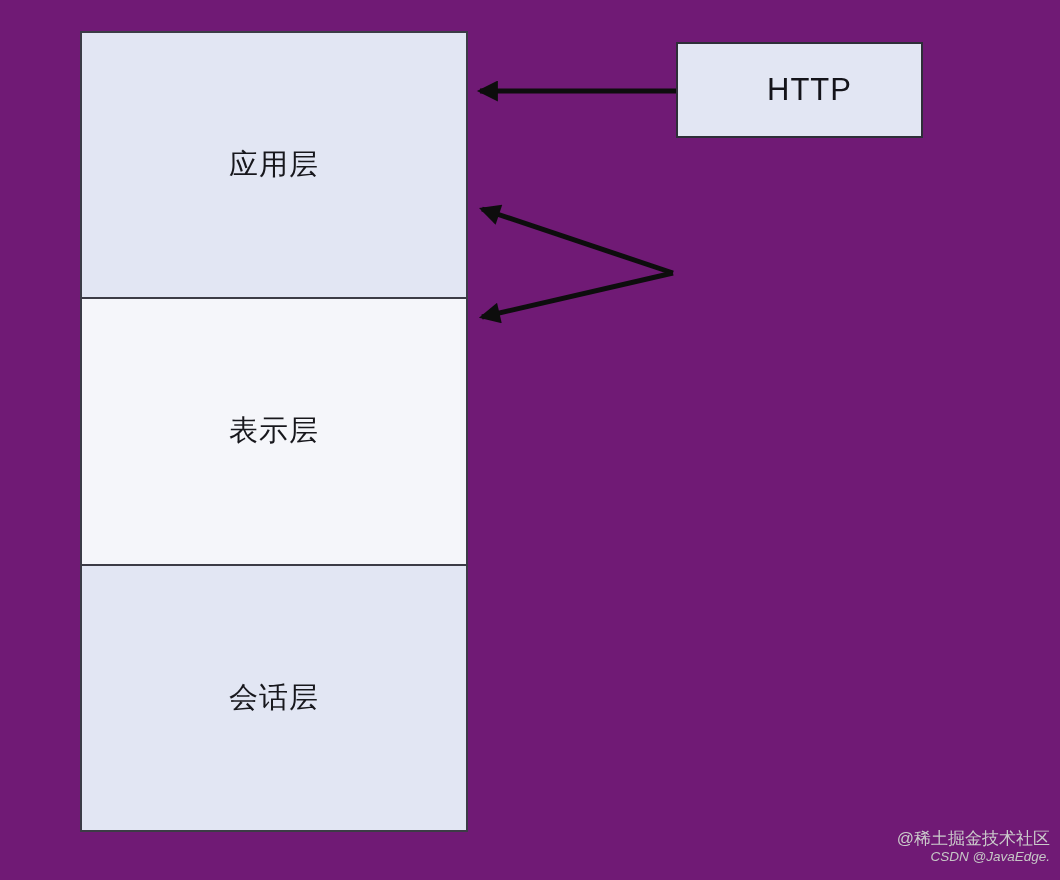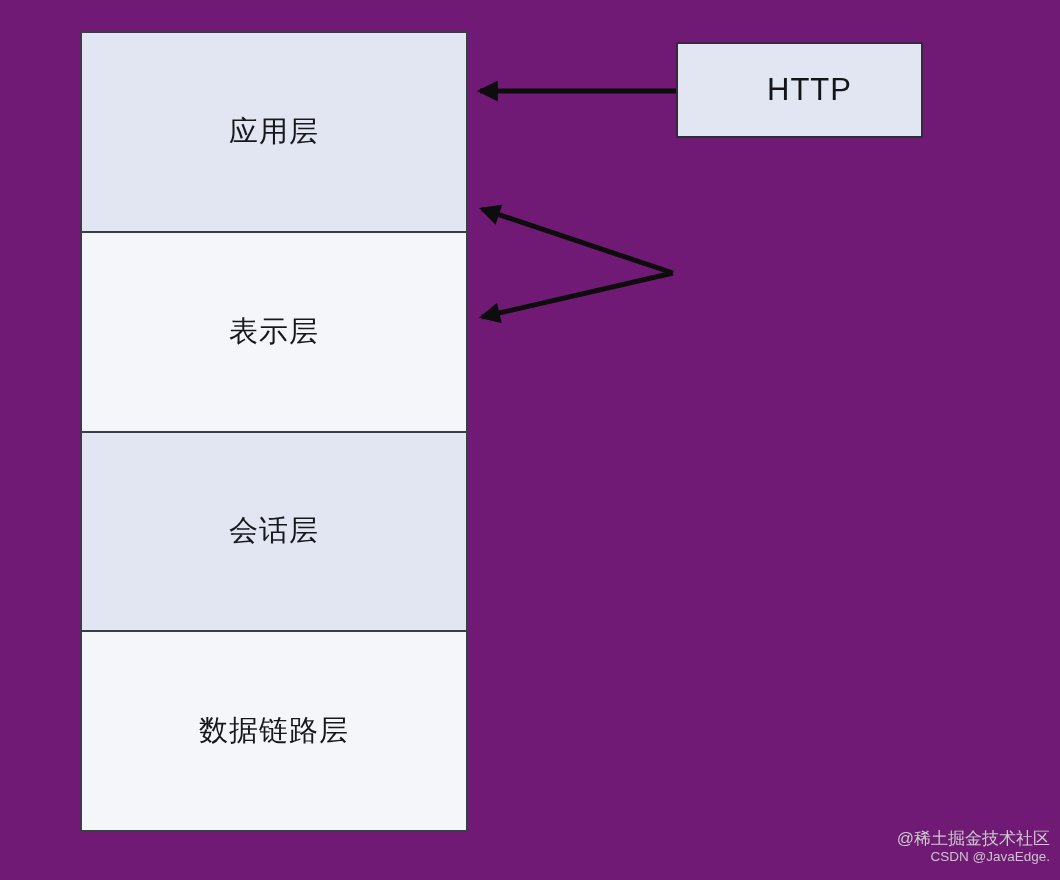--- a/index.html
+++ b/index.html
@@ -80,39 +80,36 @@
   
   .watermark {
     position: absolute;
     right: 10px;
     top: 829px;
     text-align: right;
     color: #cbcbcb;
     line-height: 1.2;
   }
   .watermark .wm-line1 { font-size: 17px; margin-left: 44px; }
-  .watermark .wm-line2 { font-size: 13.5px; color: #c6c6c6; }
+  .watermark .wm-line2 { font-size: 13.5px; color: #c6c6c6; font-style: italic; }
 </style>
 </head>
 <body>
 
 <div class="canvas">
 
   <div class="stack">
     <div class="layer odd">
         <span>应用层</span>
       </div>
     <div class="layer even">
         <span>表示层</span>
       </div>
     <div class="layer odd">
         <span>会话层</span>
-      </div>
-    <div class="layer even">
-        <span>数据链路层</span>
       </div>
   </div>
 
   <div class="proto http">
     <span>HTTP</span>
   </div>
 
   <svg class="arrows" viewBox="0 0 1060 880" xmlns="http://www.w3.org/2000/svg">
     <defs>
       <marker id="ah" viewBox="0 0 10 10" refX="8.5" refY="5" markerWidth="4.6" markerHeight="4.2" orient="auto">

